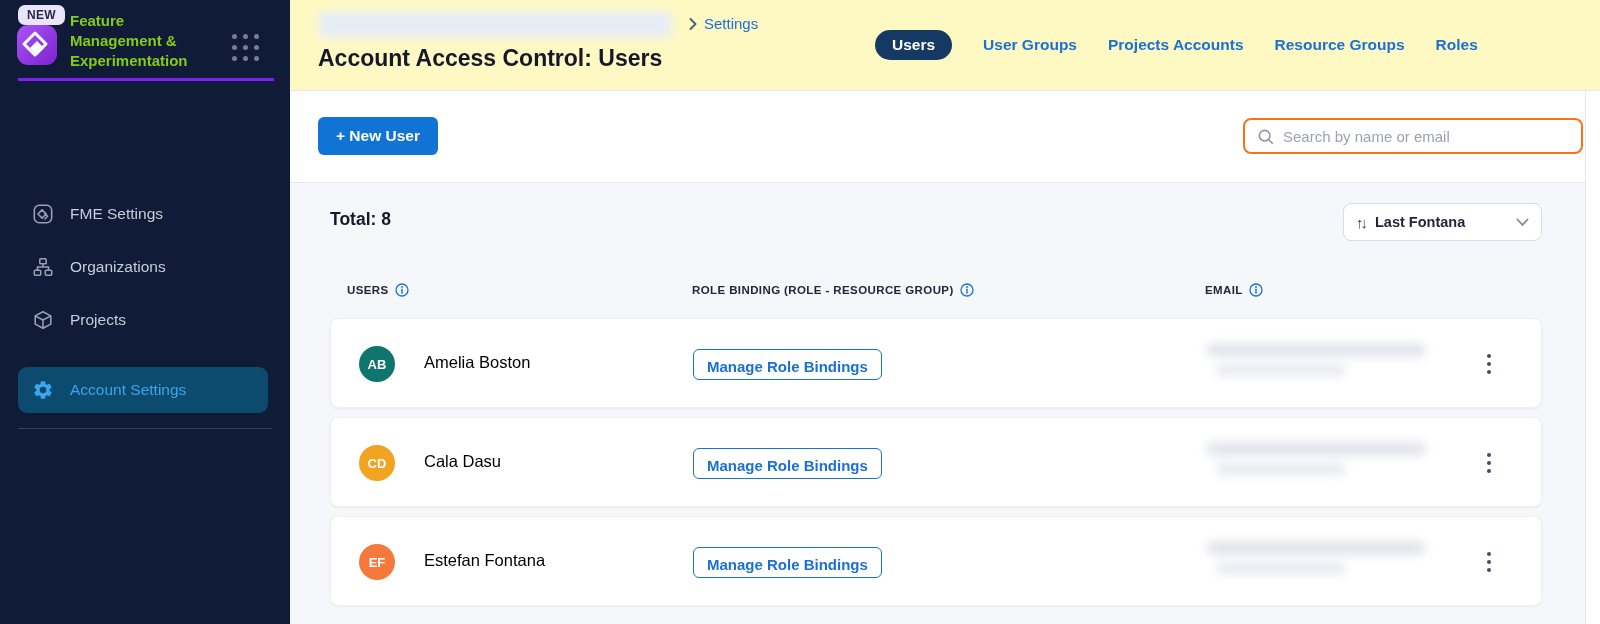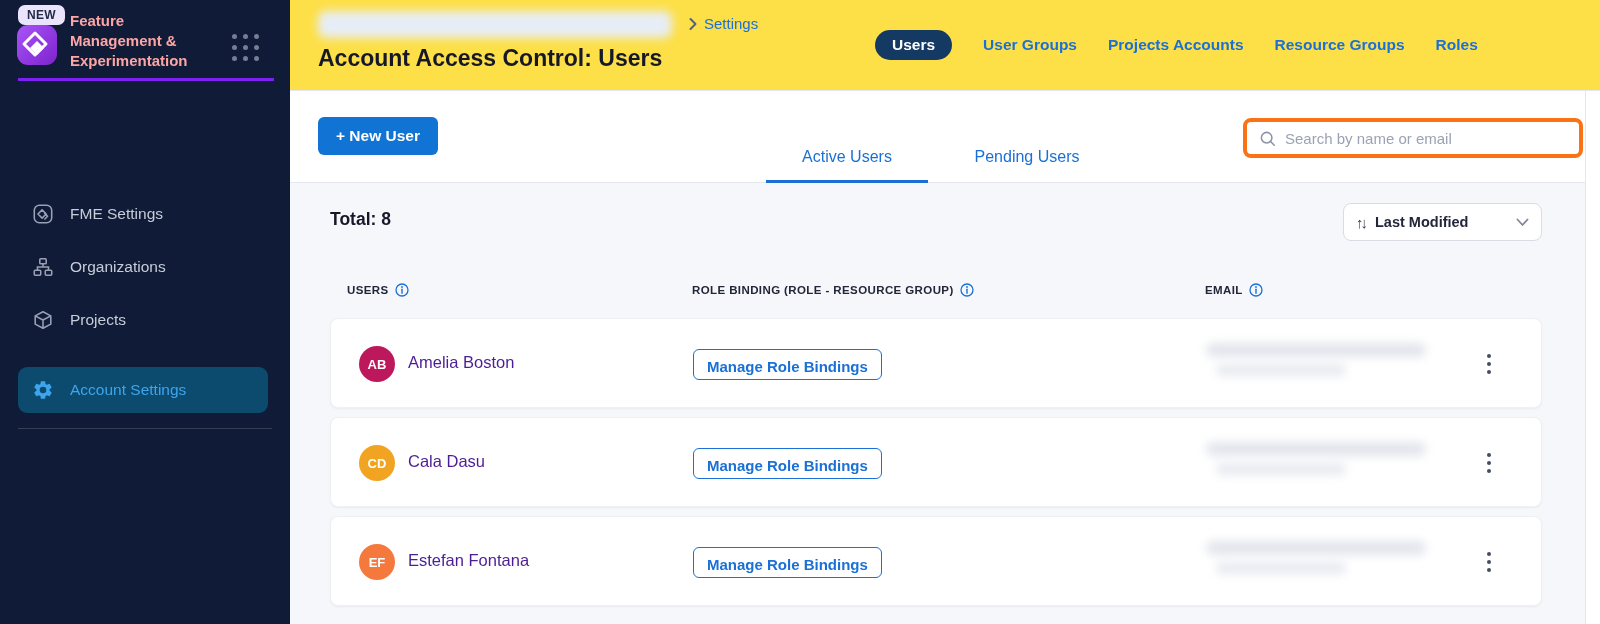--- a/index.html
+++ b/index.html
@@ -5,21 +5,21 @@
   * { box-sizing: border-box; margin: 0; padding: 0; }
   html,body { background:#ffffff; }
   body { font-family: "Liberation Sans", sans-serif; }
   .screen { position:relative; width:1600px; height:624px; background:#fff; overflow:hidden; }
 
   
   .sidebar { position:absolute; left:0; top:0; width:290px; height:624px; background:#101b37; }
   .new-badge { position:absolute; left:18px; top:5px; background:#eae5fc; color:#242b47;
                font-size:12px; font-weight:bold; padding:3px 9px; border-radius:7px; letter-spacing:.3px; }
   .app-logo { position:absolute; left:16px; top:24px; width:42px; height:42px; }
-  .app-title { position:absolute; left:70px; top:11px; color:#fca5a5; font-weight:bold;
+  .app-title { position:absolute; left:70px; top:11px; color:#84cc16; font-weight:bold;
                font-size:15px; line-height:20px; }
   .grid-icon { position:absolute; left:232px; top:34px; width:29px; height:29px;
                display:grid; grid-template-columns:repeat(3,5px); grid-template-rows:repeat(3,5px);
                gap:6px; cursor:pointer; }
   .grid-icon span { width:5px; height:5px; border-radius:50%; background:#767e95; }
   .purple-line { position:absolute; left:18px; top:78px; width:256px; height:3px; background:#7d20f3; }
 
   .account-box { position:absolute; left:18px; top:102px; width:250px; height:60px;
                  background:linear-gradient(135deg,#1c2644 0%, #222c4c 50%, #1a2440 100%);
                  border:1px solid #3c4459; border-radius:9px; cursor:pointer; }
@@ -32,21 +32,21 @@
   .nav-item { position:absolute; left:18px; width:250px; height:46px; border-radius:9px;
               display:flex; align-items:center; gap:16px; padding-left:14px; cursor:pointer;
               color:#c7ccd9; font-size:15.5px; }
   .nav-item.active { background:#0c4a6e; color:#3da5ee;margin-top:21px; }
   .nav-item svg { flex:0 0 auto; }
   .sidebar-divider { position:absolute; left:18px; top:428px; width:254px; height:1px; background:#353e55; }
 
   
   .main { position:absolute; left:290px; top:0; width:1310px; height:624px; background:#f6f7fa; }
 
-  .hdr { position:absolute; left:0; top:0; width:1310px; height:91px; background:#fde047;
+  .hdr { position:absolute; left:0; top:0; width:1310px; height:91px; background:#fef9c3;
          border-bottom:1px solid #e4e7ee; }
   .crumb-blur { position:absolute; left:28px; top:11px; width:354px; height:27px;
                 background:#e7edf7; border-radius:8px; filter:blur(5px); }
   .crumb-chevron { position:absolute; left:398px; top:17px; }
   .crumb-link { position:absolute; left:414px; top:15px; font-size:15px; color:#1a70d6; cursor:pointer; }
   .page-title { position:absolute; left:28px; top:45px; font-size:23px; font-weight:bold; color:#16182a; }
 
   .top-tabs { position:absolute; left:585px; top:30px; display:flex; align-items:center; gap:31px; }
   .top-tab { color:#1a70d6; font-size:15.5px; font-weight:600; cursor:pointer; white-space:nowrap; }
   .top-tab.pill { background:#143a64; color:#fff; padding:6px 17px; border-radius:17px; }
@@ -55,21 +55,21 @@
              border-bottom:1px solid #e4e7ee; }
   .btn-new { position:absolute; left:28px; top:26px; height:38px; padding:0 18px;
              background:#1174d4; color:#fff; border:none; border-radius:6px;
              font-size:15.5px; font-weight:bold; font-family:inherit; cursor:pointer; }
   .list-tabs { position:absolute; left:476px; top:0; height:92px; display:flex; align-items:flex-end; }
   .list-tab { width:162px; text-align:center; padding-bottom:14px; font-size:16px; color:#1a70d6;
               cursor:pointer; border-bottom:3px solid transparent; }
   .list-tab.active { border-bottom-color:#1a70d6; }
   .list-tab + .list-tab { margin-left:34px; width:130px; }
   .search-box { position:absolute; left:953px; top:27px; width:340px; height:31px; background:#fff;
-                border:4px solid #f97316; border-radius:8px; display:flex; align-items:center;
+                border:2px solid #f97316; border-radius:8px; display:flex; align-items:center;
                 padding:16px 12px; gap:9px; }
   .search-box input { border:none; outline:none; flex:1; font-size:15px; color:#2a2f40;
                       font-family:inherit; background:transparent; }
   .search-box input::placeholder { color:#9aa2b3; }
 
   .total { position:absolute; left:40px; top:209px; font-size:17.5px; font-weight:bold; color:#16182a; }
   .sort-box { position:absolute; left:1053px; top:203px; width:199px; height:38px; background:#fff;
               border:1px solid #d8dce4; border-radius:8px; display:flex; align-items:center;
               padding:0 12px; gap:8px; cursor:pointer; }
   .sort-arrows { font-size:15px; color:#3c4257; letter-spacing:-3px; margin-right:2px; }
@@ -79,21 +79,21 @@
   .col-h { position:absolute; top:0; display:flex; align-items:center; gap:6px;
            font-size:11.5px; font-weight:bold; letter-spacing:.4px; color:#222639; }
   .col-users { left:17px; } .col-role { left:362px; } .col-email { left:875px; }
 
   .row-card { position:absolute; left:40px; width:1212px; height:90px; background:#fff;
               border:1px solid #eef0f4; border-radius:8px;
               box-shadow:0 1px 2px rgba(20,25,60,.05); }
   .avatar { position:absolute; left:28px; top:27px; width:36px; height:36px; border-radius:50%;
             color:#fff; font-size:13px; font-weight:bold; display:flex; align-items:center;
             justify-content:center; }
-  .user-name { position:absolute; left:77px; top:34px; font-size:16.5px; color:#4c1d95; }
+  .user-name { position:absolute; left:93px; top:34px; font-size:16.5px; color:#000000; }
   .btn-manage { position:absolute; left:362px; top:30px; height:31px; padding:8px 13px;
                 background:#fff; border:1.5px solid #1a70d6; border-radius:6px; color:#1a70d6;
                 font-size:15px; font-weight:bold; font-family:inherit; cursor:pointer; }
   .email-blur-1 { position:absolute; left:875px; top:24px; width:220px; height:14px;
                   background:#e2e5ec; border-radius:7px; filter:blur(5px); }
   .email-blur-2 { position:absolute; left:885px; top:45px; width:130px; height:12px;
                   background:#e7eaf0; border-radius:6px; filter:blur(5px); }
   .kebab { position:absolute; left:1148px; top:26px; width:20px; height:38px; display:flex;
            flex-direction:column; align-items:center; justify-content:center; gap:3.5px; cursor:pointer; }
   .kebab span { width:4.5px; height:4.5px; border-radius:50%; background:#454c63; }
@@ -197,38 +197,34 @@
         <span class="top-tab pill">Users</span>
         <span class="top-tab">User Groups</span>
         <span class="top-tab">Projects Accounts</span>
         <span class="top-tab">Resource Groups</span>
         <span class="top-tab">Roles</span>
       </nav>
     </div>
 
     <div class="toolbar">
       <button class="btn-new">+ New User</button>
-      <div class="list-tabs">
-        <div class="list-tab active">Active Users</div>
-        <div class="list-tab">Pending Users</div>
-      </div>
       <div class="search-box">
         <svg width="17" height="17" viewBox="0 0 20 20">
           <circle cx="9" cy="9" r="6.2" fill="none" stroke="#8a92a3" stroke-width="1.8"></circle>
           <path d="M13.6 13.6 18 18" stroke="#8a92a3" stroke-width="1.8" stroke-linecap="round"></path>
         </svg>
         <input type="text" placeholder="Search by name or email" style="">
       </div>
     </div>
 
     <div class="total">Total: 8</div>
 
     <div class="sort-box">
       <span class="sort-arrows">↑↓</span>
-      <span class="sort-label">Last Modified</span>
+      <span class="sort-label">Last Fontana</span>
       <svg width="13" height="9" viewBox="0 0 13 9">
         <path d="M1.5 1.5 6.5 7 11.5 1.5" fill="none" stroke="#808899" stroke-width="1.8" stroke-linecap="round" stroke-linejoin="round"></path>
       </svg>
     </div>
 
     <div class="col-headers">
       <div class="col-h col-users">
         <span>USERS</span>
         <svg width="14" height="14" viewBox="0 0 14 14">
           <circle cx="7" cy="7" r="6" fill="none" stroke="#1a70d6" stroke-width="1.3"></circle>
@@ -248,21 +244,21 @@
         <span>EMAIL</span>
         <svg width="14" height="14" viewBox="0 0 14 14">
           <circle cx="7" cy="7" r="6" fill="none" stroke="#1a70d6" stroke-width="1.3"></circle>
           <circle cx="7" cy="4" r="0.9" fill="#1a70d6"></circle>
             <path d="M7 6.3v4" stroke="#1a70d6" stroke-width="1.4" stroke-linecap="round"></path>
         </svg>
       </div>
     </div>
 
     <div class="row-card" style="top:318px">
-      <div class="avatar" style="background: #be185d;">AB</div>
+      <div class="avatar" style="background: #0f766e;">AB</div>
       <div class="user-name">Amelia Boston</div>
       <button class="btn-manage">Manage Role Bindings</button>
       <div class="email-blur-1"></div>
       <div class="email-blur-2"></div>
       <div class="kebab">
           <span></span>
           <span></span>
           <span></span>
         </div>
     </div>

